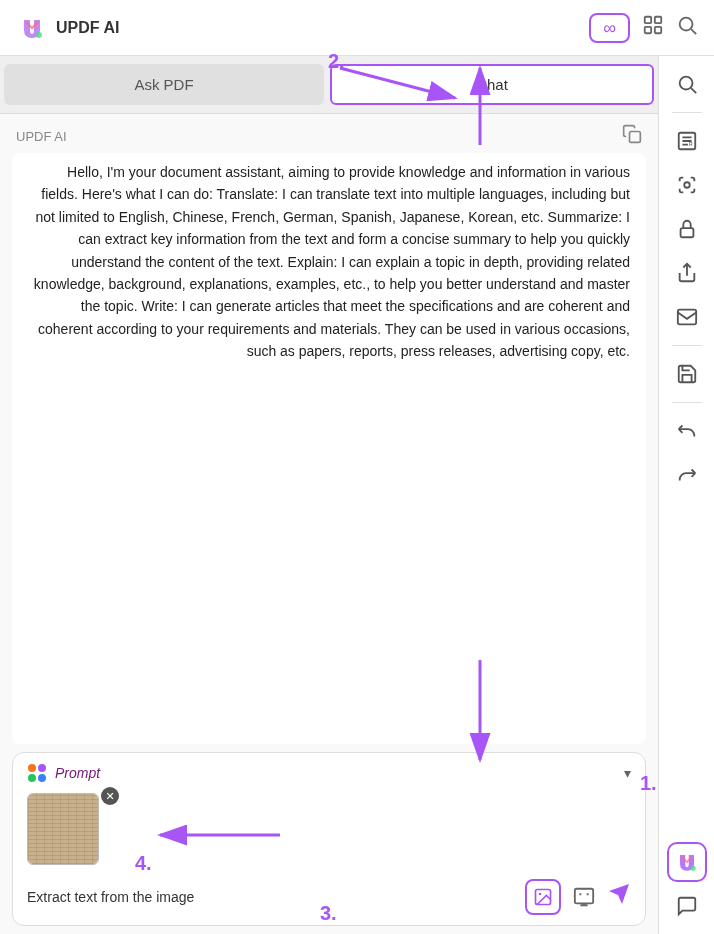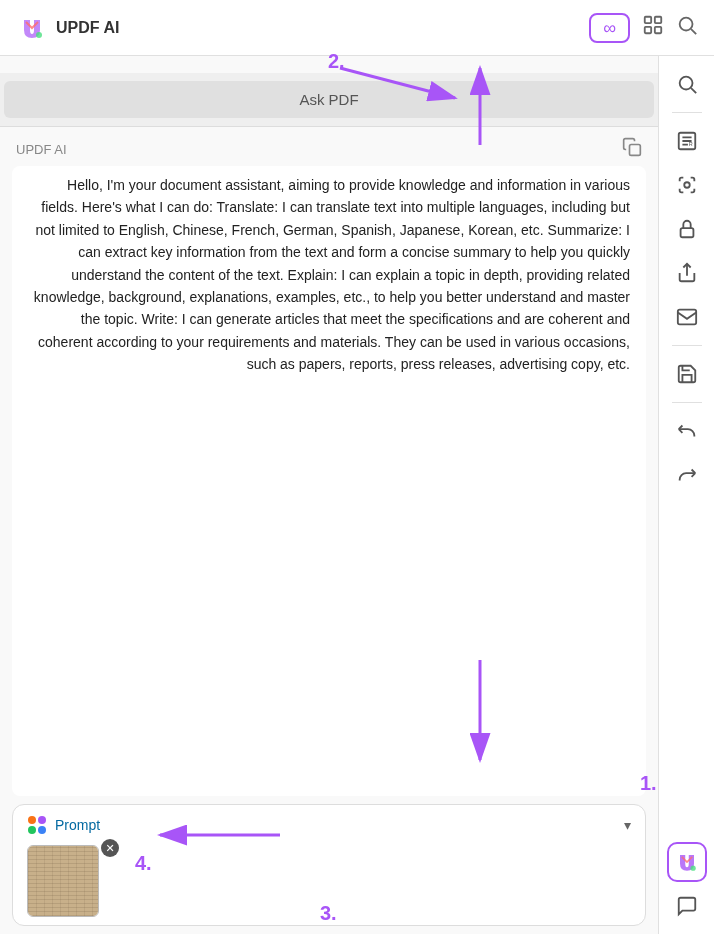--- a/index.html
+++ b/index.html
@@ -74,21 +74,20 @@
       min-width: 0;
     }
 
     
     .tab-bar {
       display: flex;
       background: #efefef;
       border-bottom: 1px solid #ddd;
       padding: 8px 4px;
       gap: 6px;
-      margin-top: 17px;
     }
     .tab-btn {
       flex: 1;
       padding: 10px 0;
       border-radius: 6px;
       border: none;
       cursor: pointer;
       font-size: 15px;
       font-weight: 500;
     }
@@ -171,21 +170,22 @@
       display: flex;
       align-items: center;
       gap: 8px;
     }
     .dots-icon {
       width: 20px;
       height: 20px;
     }
     .prompt-label {
       font-size: 14px;
-      color: #0369a1;
+      color: #701a75;
+      font-style: italic;
     }
     .chevron-btn {
       background: none;
       border: none;
       cursor: pointer;
       font-size: 14px;
       color: #666;
     }
 
     .prompt-image-area {
@@ -371,20 +371,21 @@
     </button>
   </div>
 </div>
 
 <div class="main-layout">
 
   <div class="left-panel">
 
     <div class="tab-bar">
       <button class="tab-btn inactive">Ask PDF</button>
+      <button class="tab-btn active">Chat</button>
     </div>
 
     <div class="chat-area">
       <div class="chat-header">
         <span class="chat-label">UPDF AI</span>
         <button class="copy-icon-btn">
           <svg width="20" height="20" viewBox="0 0 24 24" fill="none" stroke="#888" stroke-width="2">
             <rect x="9" y="9" width="13" height="13" rx="2"></rect>
             <path d="M5 15H4a2 2 0 01-2-2V4a2 2 0 012-2h9a2 2 0 012 2v1"></path>
           </svg>
@@ -416,20 +417,42 @@
 
         
         <div class="prompt-image-area">
           <div class="prompt-image-thumb">
             <div class="thumb-texture"></div>
           </div>
           <button class="remove-img-btn">✕</button>
         </div>
 
         
+        <div class="prompt-input-row">
+          <input type="text" class="prompt-input" value="Extract text from the image" placeholder="Extract text from the image" style="">
+          <button class="prompt-action-btn">
+            <svg width="20" height="20" viewBox="0 0 24 24" fill="none" stroke="#a855f7" stroke-width="2">
+              <rect x="3" y="3" width="18" height="18" rx="2"></rect>
+              <circle cx="8.5" cy="8.5" r="1.5" fill="#a855f7" stroke="none"></circle>
+              <path d="M21 15l-5-5L5 21"></path>
+            </svg>
+          </button>
+          <button class="prompt-action-btn2">
+            <svg width="22" height="22" viewBox="0 0 24 24" fill="none" stroke="#666" stroke-width="2">
+              <rect x="2" y="3" width="20" height="16" rx="2"></rect>
+              <path d="M8 21h8M12 19v2"></path>
+              <path d="M7 8h2v2H7zM15 8h2v2h-2z" fill="#666" stroke="none"></path>
+            </svg>
+          </button>
+          <button class="send-btn">
+            <svg width="24" height="24" viewBox="0 0 24 24" fill="#a855f7">
+              <path d="M22 2L11 13M22 2L15 22l-4-9-9-4 20-7z"></path>
+            </svg>
+          </button>
+        </div>
       </div>
     </div>
   </div>
 
   <div class="right-sidebar">
     <button class="sidebar-icon-btn">
       <svg width="22" height="22" viewBox="0 0 24 24" fill="none" stroke="#555" stroke-width="2">
         <circle cx="11" cy="11" r="7"></circle>
         <line x1="16.5" y1="16.5" x2="22" y2="22"></line>
       </svg>

